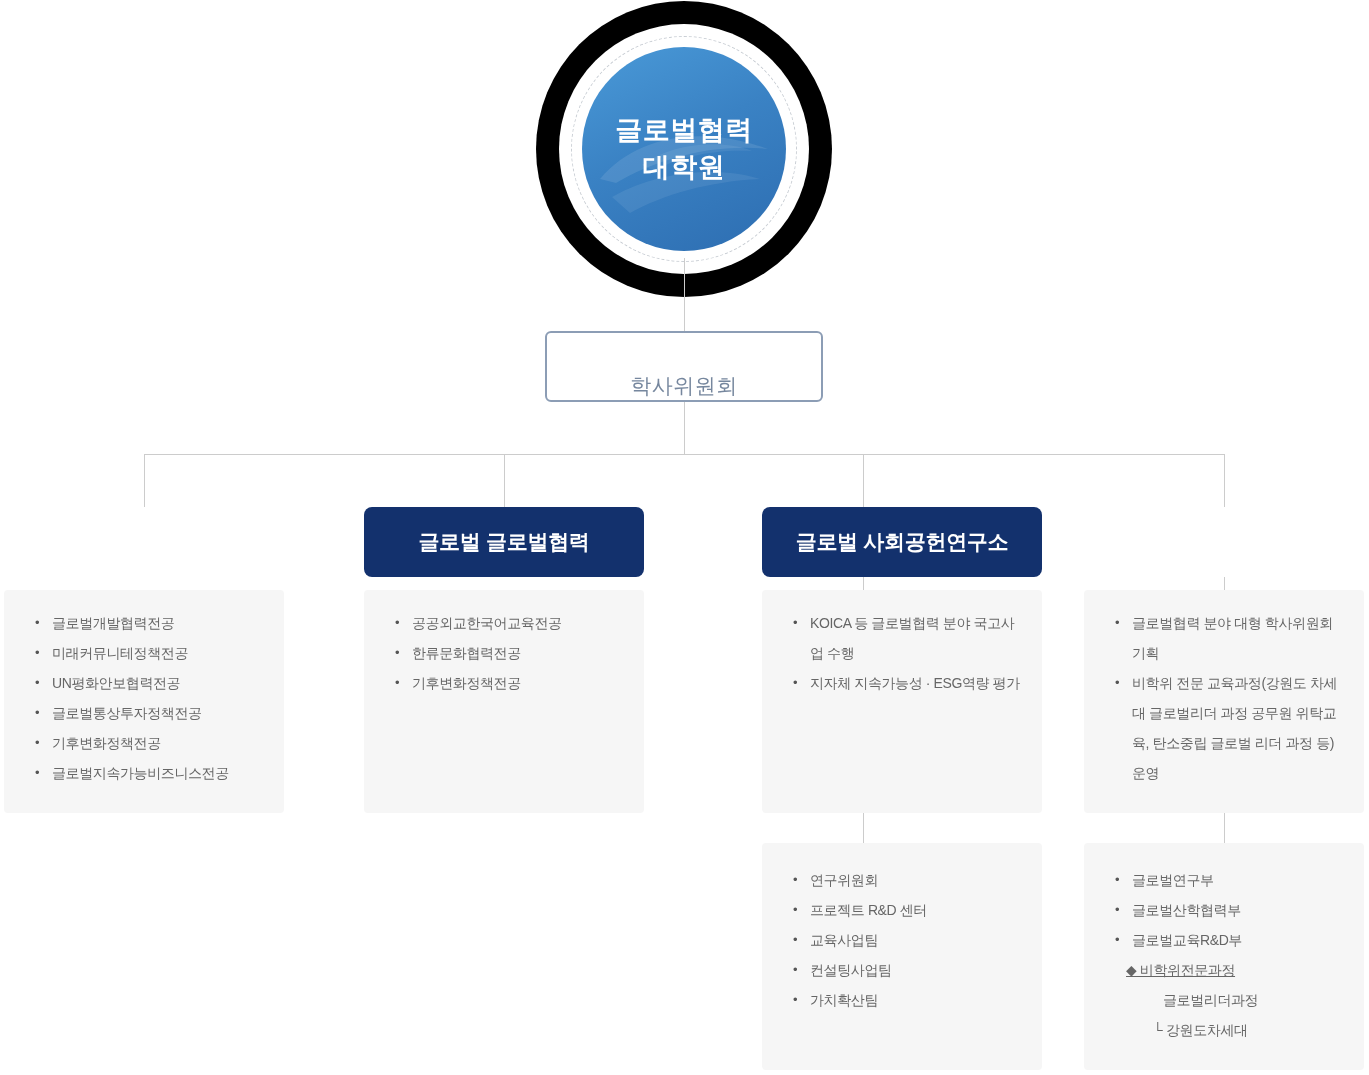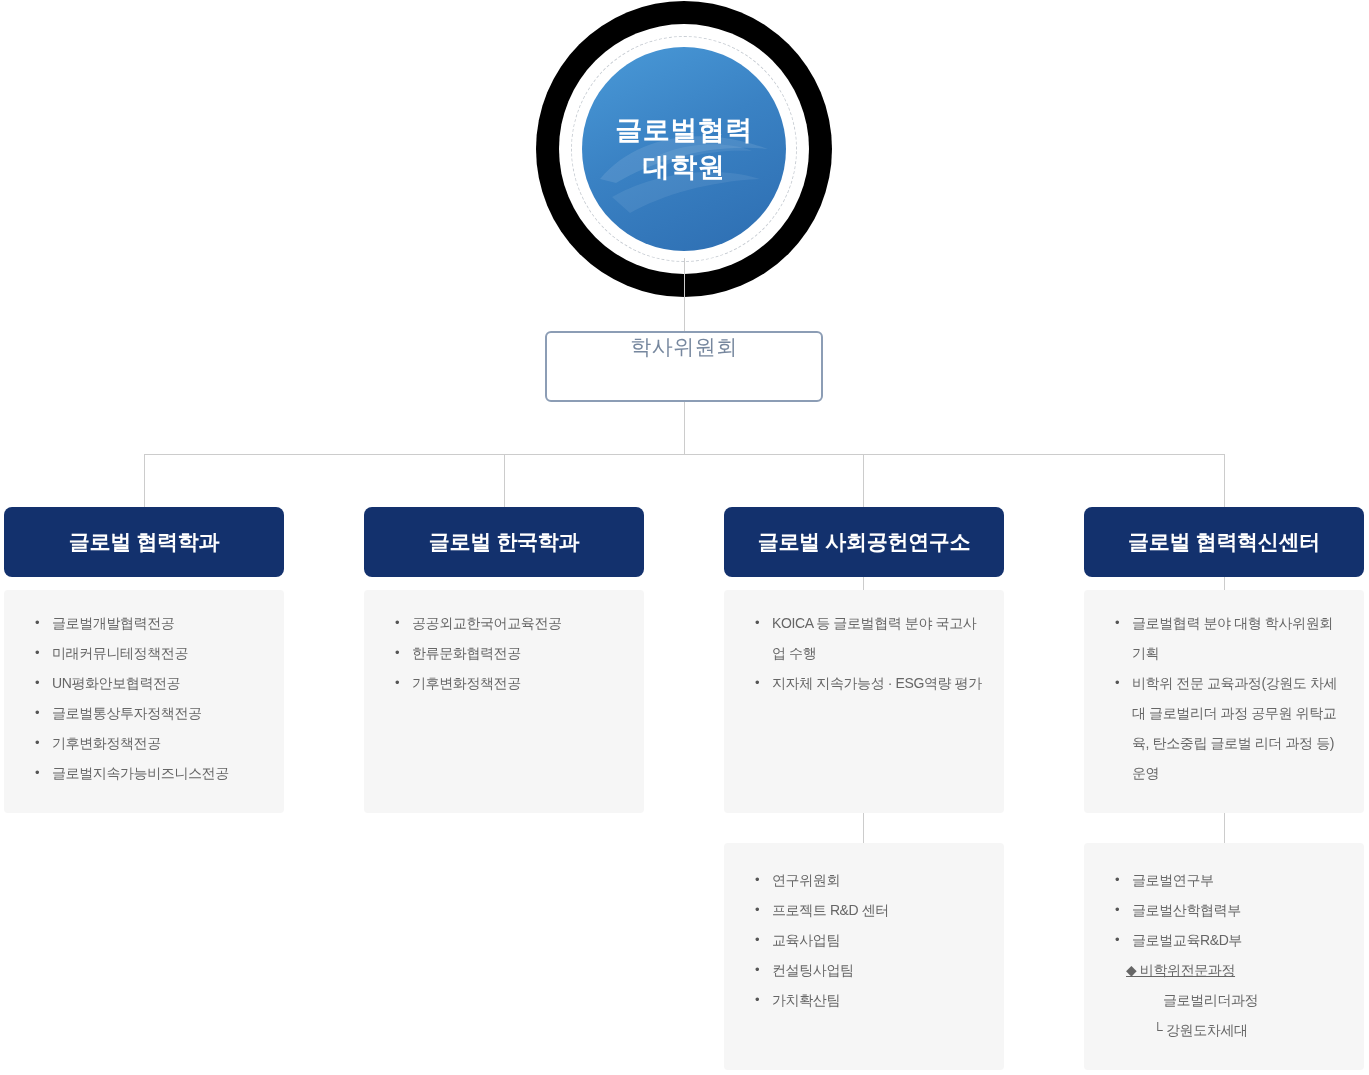--- a/index.html
+++ b/index.html
@@ -60,34 +60,34 @@
   .drop-4{left:1224px;top:454px;height:53px;}
   .link-3a{left:863px;top:577px;height:13px;}
   .link-4a{left:1224px;top:577px;height:13px;}
   .link-3b{left:863px;top:813px;height:30px;}
   .link-4b{left:1224px;top:813px;height:30px;}
 
   
   .committee{
     position:absolute;left:545px;top:331px;width:278px;height:71px;
     background:#fff;border:2px solid var(--committee-border);border-radius:6px;
-    display:flex;align-items:flex-start;justify-content:center;
+    display:flex;align-items:flex-end;justify-content:center;
     color:var(--committee-text);font-size:21px;font-weight:500;letter-spacing:0.5px;
     z-index:6;
   }
 
   
   .dept-header{
     position:absolute;top:507px;width:280px;height:70px;
     background:var(--navy);border-radius:8px;
     display:flex;align-items:center;justify-content:center;
     color:#fff;font-size:21px;font-weight:700;letter-spacing:-0.3px;
     z-index:4;
   }
-  .col1{left:4px;} .col2{left:364px;} .col3{left:724px;} .col4{left:1084px;}
+  .col1{left:4px;} .col2{left:364px;} .col3{left:762px;} .col4{left:1084px;}
 
   .dept-box{
     position:absolute;width:280px;background:var(--box-bg);border-radius:4px;
     color:var(--text-gray);font-size:14px;letter-spacing:-0.4px;
   }
   .row1{top:590px;height:223px;}
   .row2{top:843px;height:227px;}
 
   .dept-box ul{
     list-style:none;margin:0;padding:18px 22px 0 31px;
@@ -137,23 +137,20 @@
   <div class="vline drop-4"></div>
   <div class="vline link-3a"></div>
   <div class="vline link-4a"></div>
   <div class="vline link-3b"></div>
   <div class="vline link-4b"></div>
 
   <div class="committee">
     <span>학사위원회</span>
   </div>
 
-  <div class="dept-header col1">
-    <span>글로벌 협력학과</span>
-  </div>
   <div class="dept-box row1 col1">
     <ul>
         <li>
           <span class="bullet">•</span>
           <span class="txt">글로벌개발협력전공</span>
         </li>
         <li>
           <span class="bullet">•</span>
           <span class="txt">미래커뮤니테정책전공</span>
         </li>
@@ -170,21 +167,21 @@
           <span class="txt">기후변화정책전공</span>
         </li>
         <li>
           <span class="bullet">•</span>
           <span class="txt">글로벌지속가능비즈니스전공</span>
         </li>
       </ul>
   </div>
 
   <div class="dept-header col2">
-    <span>글로벌 한국학과</span>
+    <span>글로벌 글로벌협력</span>
   </div>
   <div class="dept-box row1 col2">
     <ul>
         <li>
           <span class="bullet">•</span>
           <span class="txt">공공외교한국어교육전공</span>
         </li>
         <li>
           <span class="bullet">•</span>
           <span class="txt">한류문화협력전공</span>
@@ -229,23 +226,20 @@
           <span class="bullet">•</span>
           <span class="txt">컨설팅사업팀</span>
         </li>
         <li>
           <span class="bullet">•</span>
           <span class="txt">가치확산팀</span>
         </li>
       </ul>
   </div>
 
-  <div class="dept-header col4">
-    <span>글로벌 협력혁신센터</span>
-  </div>
   <div class="dept-box row1 col4">
     <ul>
         <li>
           <span class="bullet">•</span>
           <span class="txt">글로벌협력 분야 대형 학사위원회 기획</span>
         </li>
         <li>
           <span class="bullet">•</span>
           <span class="txt">비학위 전문 교육과정(강원도 차세대 글로벌리더 과정 공무원 위탁교육, 탄소중립 글로벌 리더 과정 등)운영</span>
         </li>

